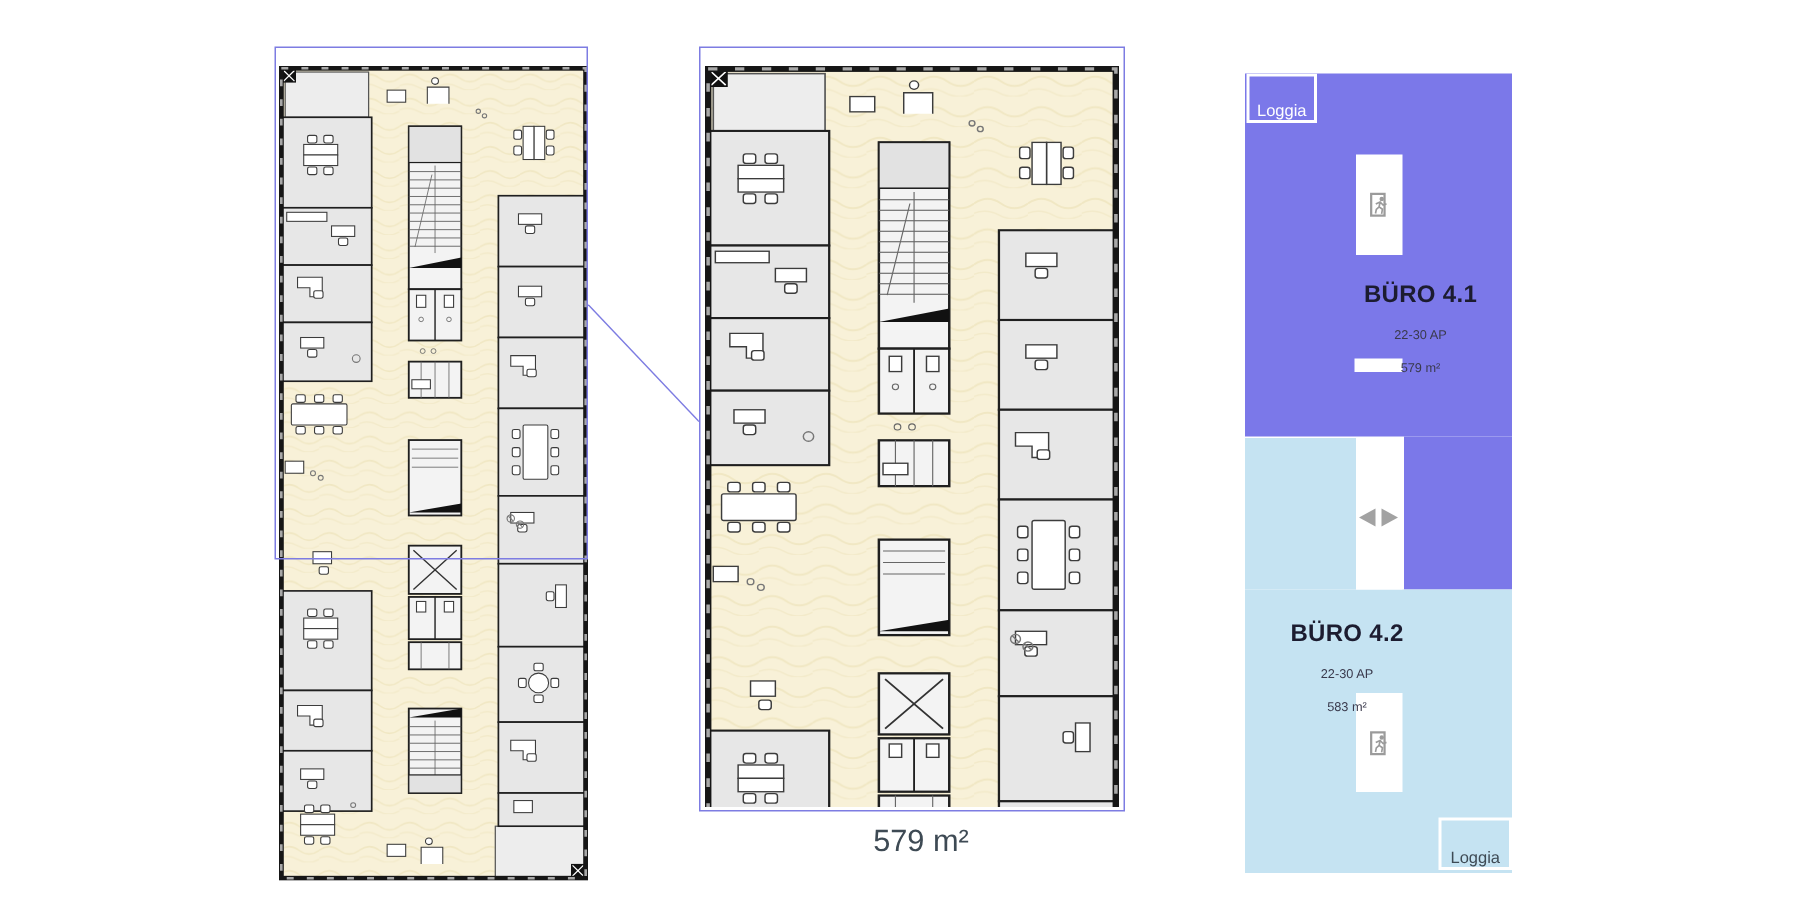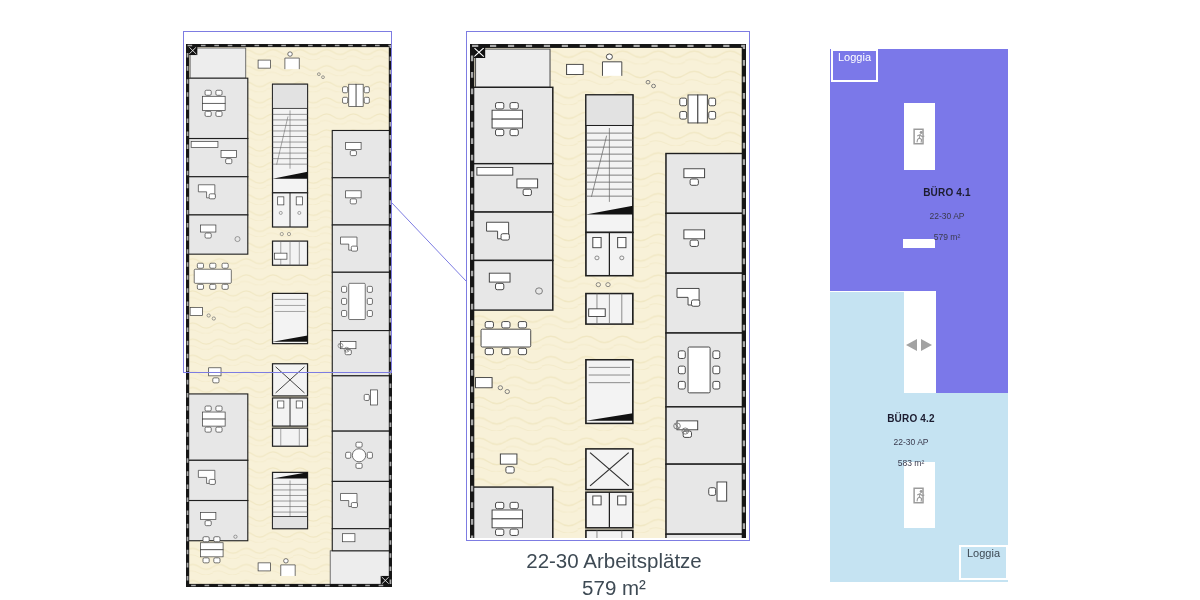--- a/index.html
+++ b/index.html
@@ -22,25 +22,25 @@
   .tread{stroke:#555;stroke-width:0.55;fill:none;}
   .thin{stroke:#666;stroke-width:0.55;fill:none;}
   .wedge{fill:#111;}
   .deco{fill:none;stroke:#777;stroke-width:0.7;}
   
   .bluerect{border:1px solid var(--selection-blue);background:transparent;}
   
   .blockA{background:var(--purple);}
   .blockB{background:var(--light-blue);}
   .whitecut{background:#fff;}
-  .loggia{border:2px solid #fff;font-size:11px;display:flex;align-items:flex-start;justify-content:center;}
+  .loggia{border:2px solid #fff;font-size:11px;display:flex;align-items:flex-end;justify-content:center;}
   .loggia.top{background:var(--purple);color:#fff;}
   .loggia.bottom{background:var(--light-blue);color:var(--caption-text);}
   .unitlabel{text-align:center;line-height:1.25;}
-  .unitlabel .nm{font-size:10px;font-weight:bold;color:var(--label-dark);letter-spacing:.2px;}
+  .unitlabel .nm{font-size:16px;font-weight:bold;color:var(--label-dark);letter-spacing:.2px;}
   .unitlabel .sub{font-size:8.5px;color:var(--label-sub);margin-top:11px;}
   .tri{width:0;height:0;}
   .tri.left{border-top:6px solid transparent;border-bottom:6px solid transparent;border-right:11px solid #a2a2a2;}
   .tri.right{border-top:6px solid transparent;border-bottom:6px solid transparent;border-left:11px solid #a2a2a2;}
   .caption{color:var(--caption-text);font-size:20.5px;text-align:center;line-height:27px;}
   .exitwrap{display:flex;align-items:center;justify-content:center;width:100%;height:100%;}
 </style>
 </head>
 <body>
 
@@ -248,21 +248,20 @@
     <line x1="0" y1="0" x2="74" y2="78" stroke="var(--selection-blue)" stroke-width="1"></line>
   </svg>
 
   <div class="abs bluerect" style="left:466px;top:31px;width:284px;height:510px;"></div>
 
   <svg class="abs" style="left:470px;top:44px;" width="276" height="494" viewBox="0 0 200 388" preserveAspectRatio="none">
     <use href="#fp"></use>
   </svg>
 
   <div class="abs caption" style="left:468px;top:547px;width:292px;">
-    <div>22-30 Arbeitsplätze</div>
     <div>579 m²</div>
   </div>
 
   <div class="abs" style="left:828px;top:47px;width:182px;height:537px;">
 
     <div class="abs blockA" style="left:2px;top:2px;width:178px;height:242px;"></div>
     <div class="abs blockA" style="left:108px;top:244px;width:72px;height:102px;"></div>
 
     <div class="abs blockB" style="left:2px;top:245px;width:74px;height:101px;"></div>
     <div class="abs blockB" style="left:2px;top:346px;width:178px;height:189px;"></div>
@@ -298,20 +297,20 @@
     </div>
     <div class="abs loggia bottom" style="left:131px;top:498px;width:49px;height:35px;">
       <span>Loggia</span>
     </div>
 
     <div class="abs unitlabel" style="left:60px;top:140px;width:118px;">
       <div class="nm">BÜRO 4.1</div>
       <div class="sub">22-30 AP</div>
       <div class="sub">579 m²</div>
     </div>
-    <div class="abs unitlabel" style="left:24px;top:366px;width:118px;">
+    <div class="abs unitlabel" style="left:11px;top:366px;width:118px;">
       <div class="nm">BÜRO 4.2</div>
       <div class="sub">22-30 AP</div>
       <div class="sub">583 m²</div>
     </div>
   </div>
 
 </div>
 
 </body></html>

